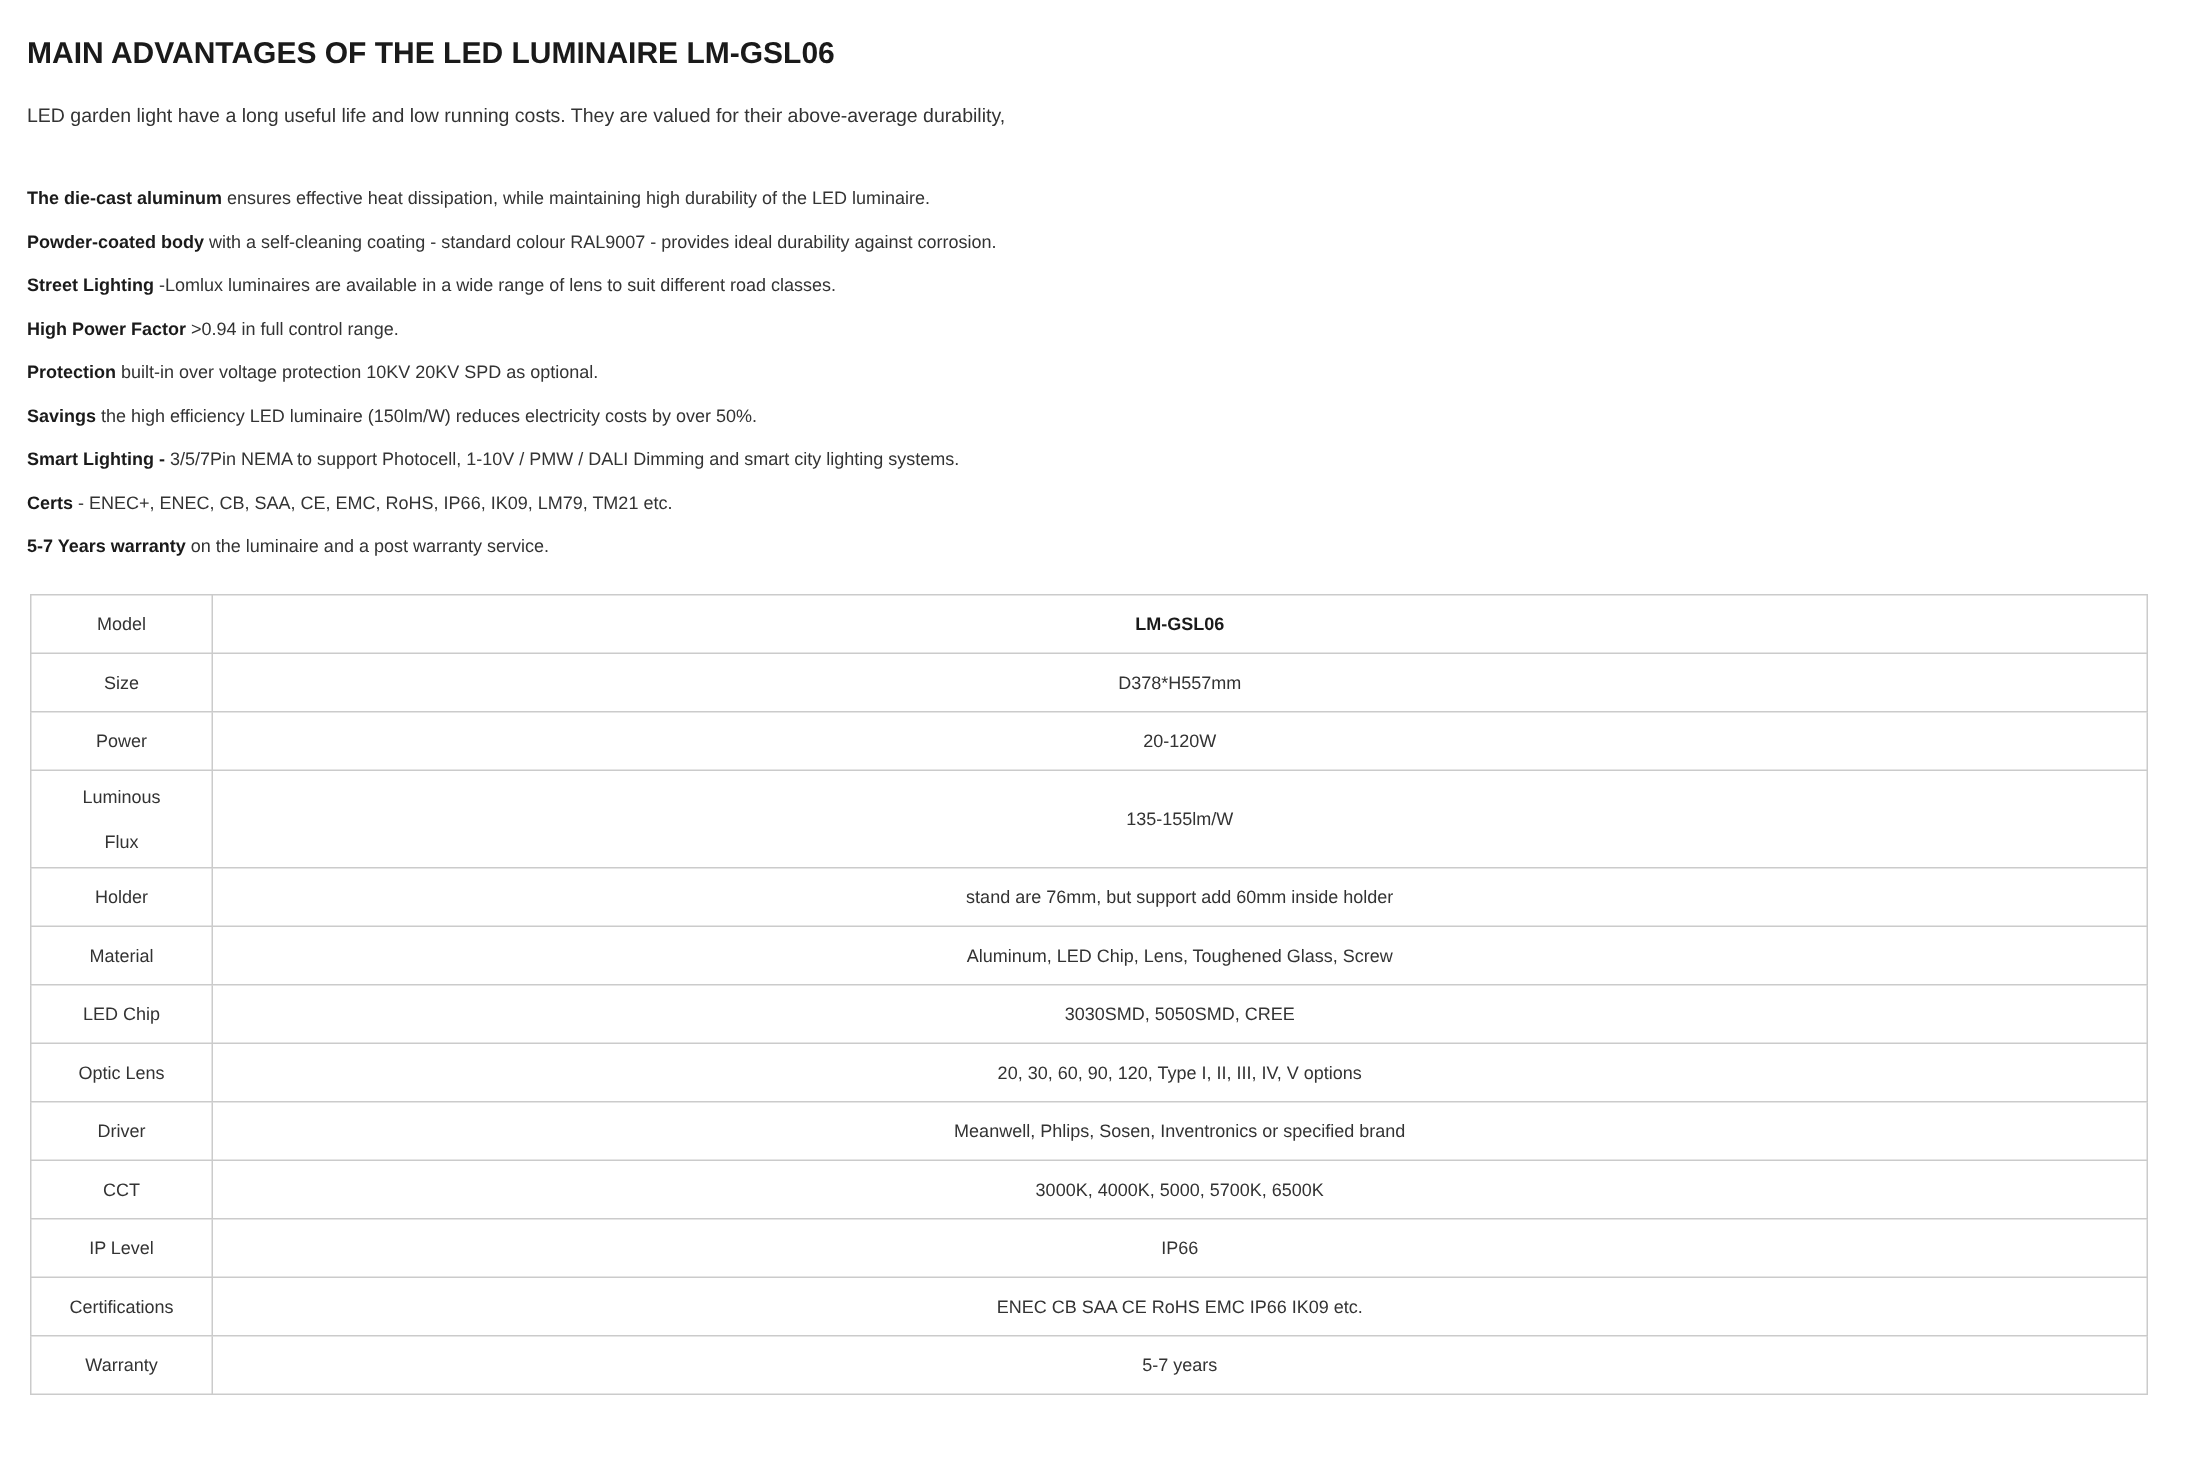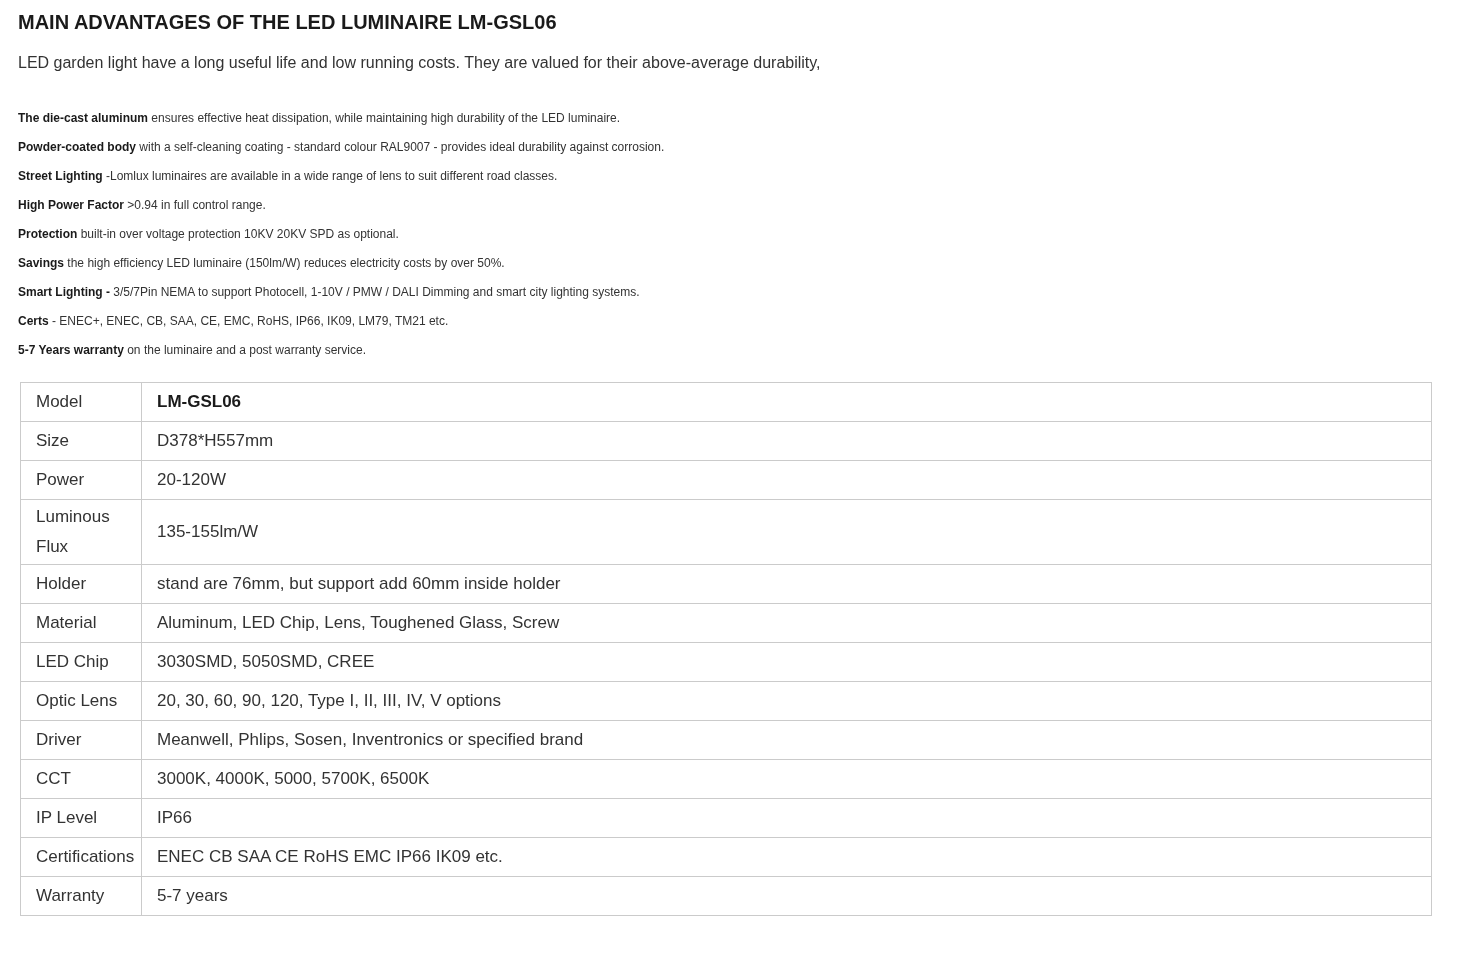--- a/index.html
+++ b/index.html
@@ -19,25 +19,25 @@
     overflow:hidden;
   }
   .page{
     padding:6px 20px 0 18px;
   }
   h1.page-title{
     font-size:20px;
     line-height:24px;
     font-weight:bold;
     color:var(--heading-color);
-    margin:4px 0 14px 0;
+    margin:18px 0 14px 0;
   }
   .intro{
     margin:0 0 27px 0;
-    font-size:16px;
+    font-size:13px;
     line-height:29px;
   }
   .features{
     margin:0;
   }
   .feature-line{
     margin:0;
     font-size:12px;
     line-height:29px;
   }
@@ -45,25 +45,26 @@
     color:var(--heading-color);
   }
   table.spec-table{
     border-collapse:collapse;
     width:1412px;
     margin:17px 0 0 2px;
     table-layout:fixed;
   }
   table.spec-table td{
     border:1px solid var(--border-color);
+    text-align:center;
     vertical-align:middle;
-    font-size:17px;
+    font-size:12px;
     line-height:30px;
     height:39px;
-    padding:2px 15px;
+    padding:2px 4px;
   }
   td.label-cell{
     width:121px;
     white-space:pre-line;
   }
   td.value-cell.bold{
     font-weight:bold;
     color:var(--heading-color);
   }
 </style>

